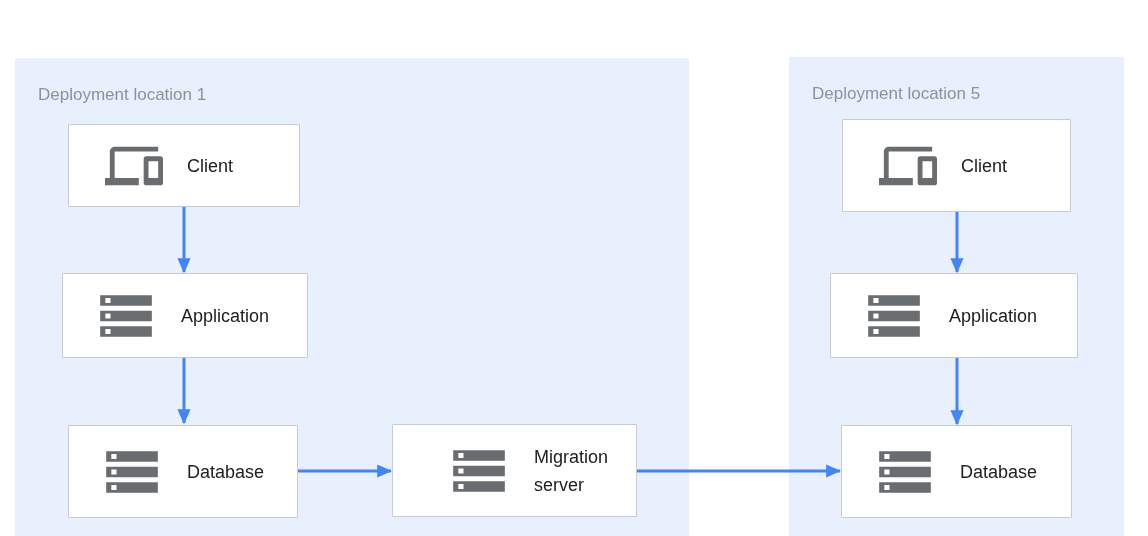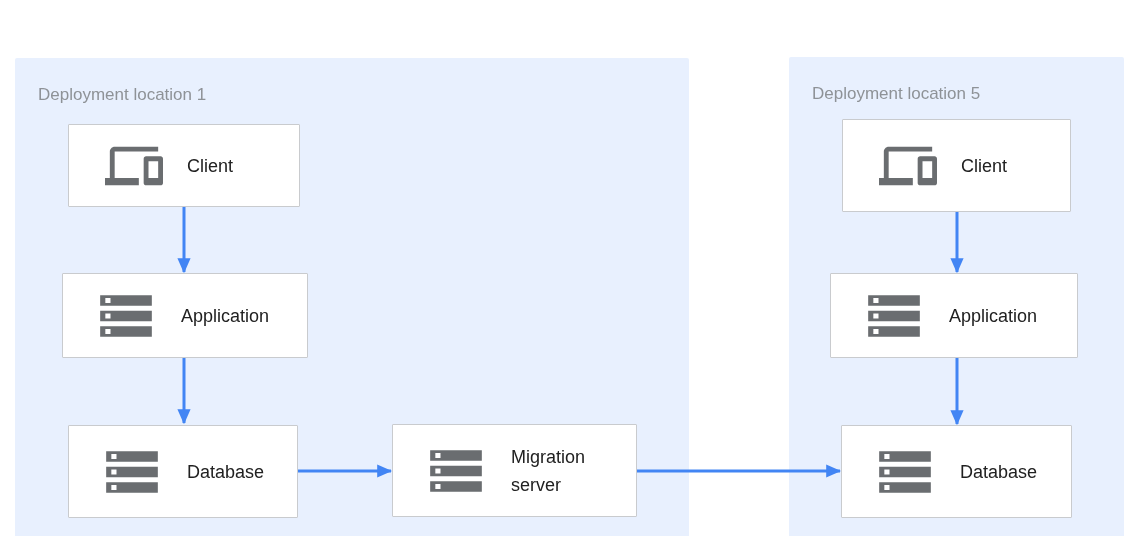--- a/index.html
+++ b/index.html
@@ -47,21 +47,21 @@
     background: var(--node-bg);
     border: 1px solid var(--node-border);
     border-radius: 1px;
     display: flex;
     align-items: center;
     padding-left: 36px;
   }
   .node--client-1      { left: 68px;  top: 84px;  width: 232px; height: 83px; }
   .node--application-1 { left: 62px;  top: 233px; width: 246px; height: 85px; }
   .node--database-1    { left: 68px;  top: 385px; width: 230px; height: 93px; }
-  .node--migration     { left: 392px; top: 384px; width: 245px; height: 93px; }
+  .node--migration     { left: 392px; top: 384px; width: 245px; height: 93px; justify-content: flex-end; }
   .node--client-2      { left: 842px; top: 79px;  width: 229px; height: 93px; }
   .node--application-2 { left: 830px; top: 233px; width: 248px; height: 85px; }
   .node--database-2    { left: 841px; top: 385px; width: 231px; height: 93px; }
 
   .icon { display: flex; align-items: center; justify-content: center; flex: none; }
   .icon svg { display: block; fill: var(--icon-gray); }
   .icon--devices svg { width: 58px; height: 58px; }
   .icon--server  svg { width: 62px; height: 62px; margin-left: -4px; }
 
   .node-label {

